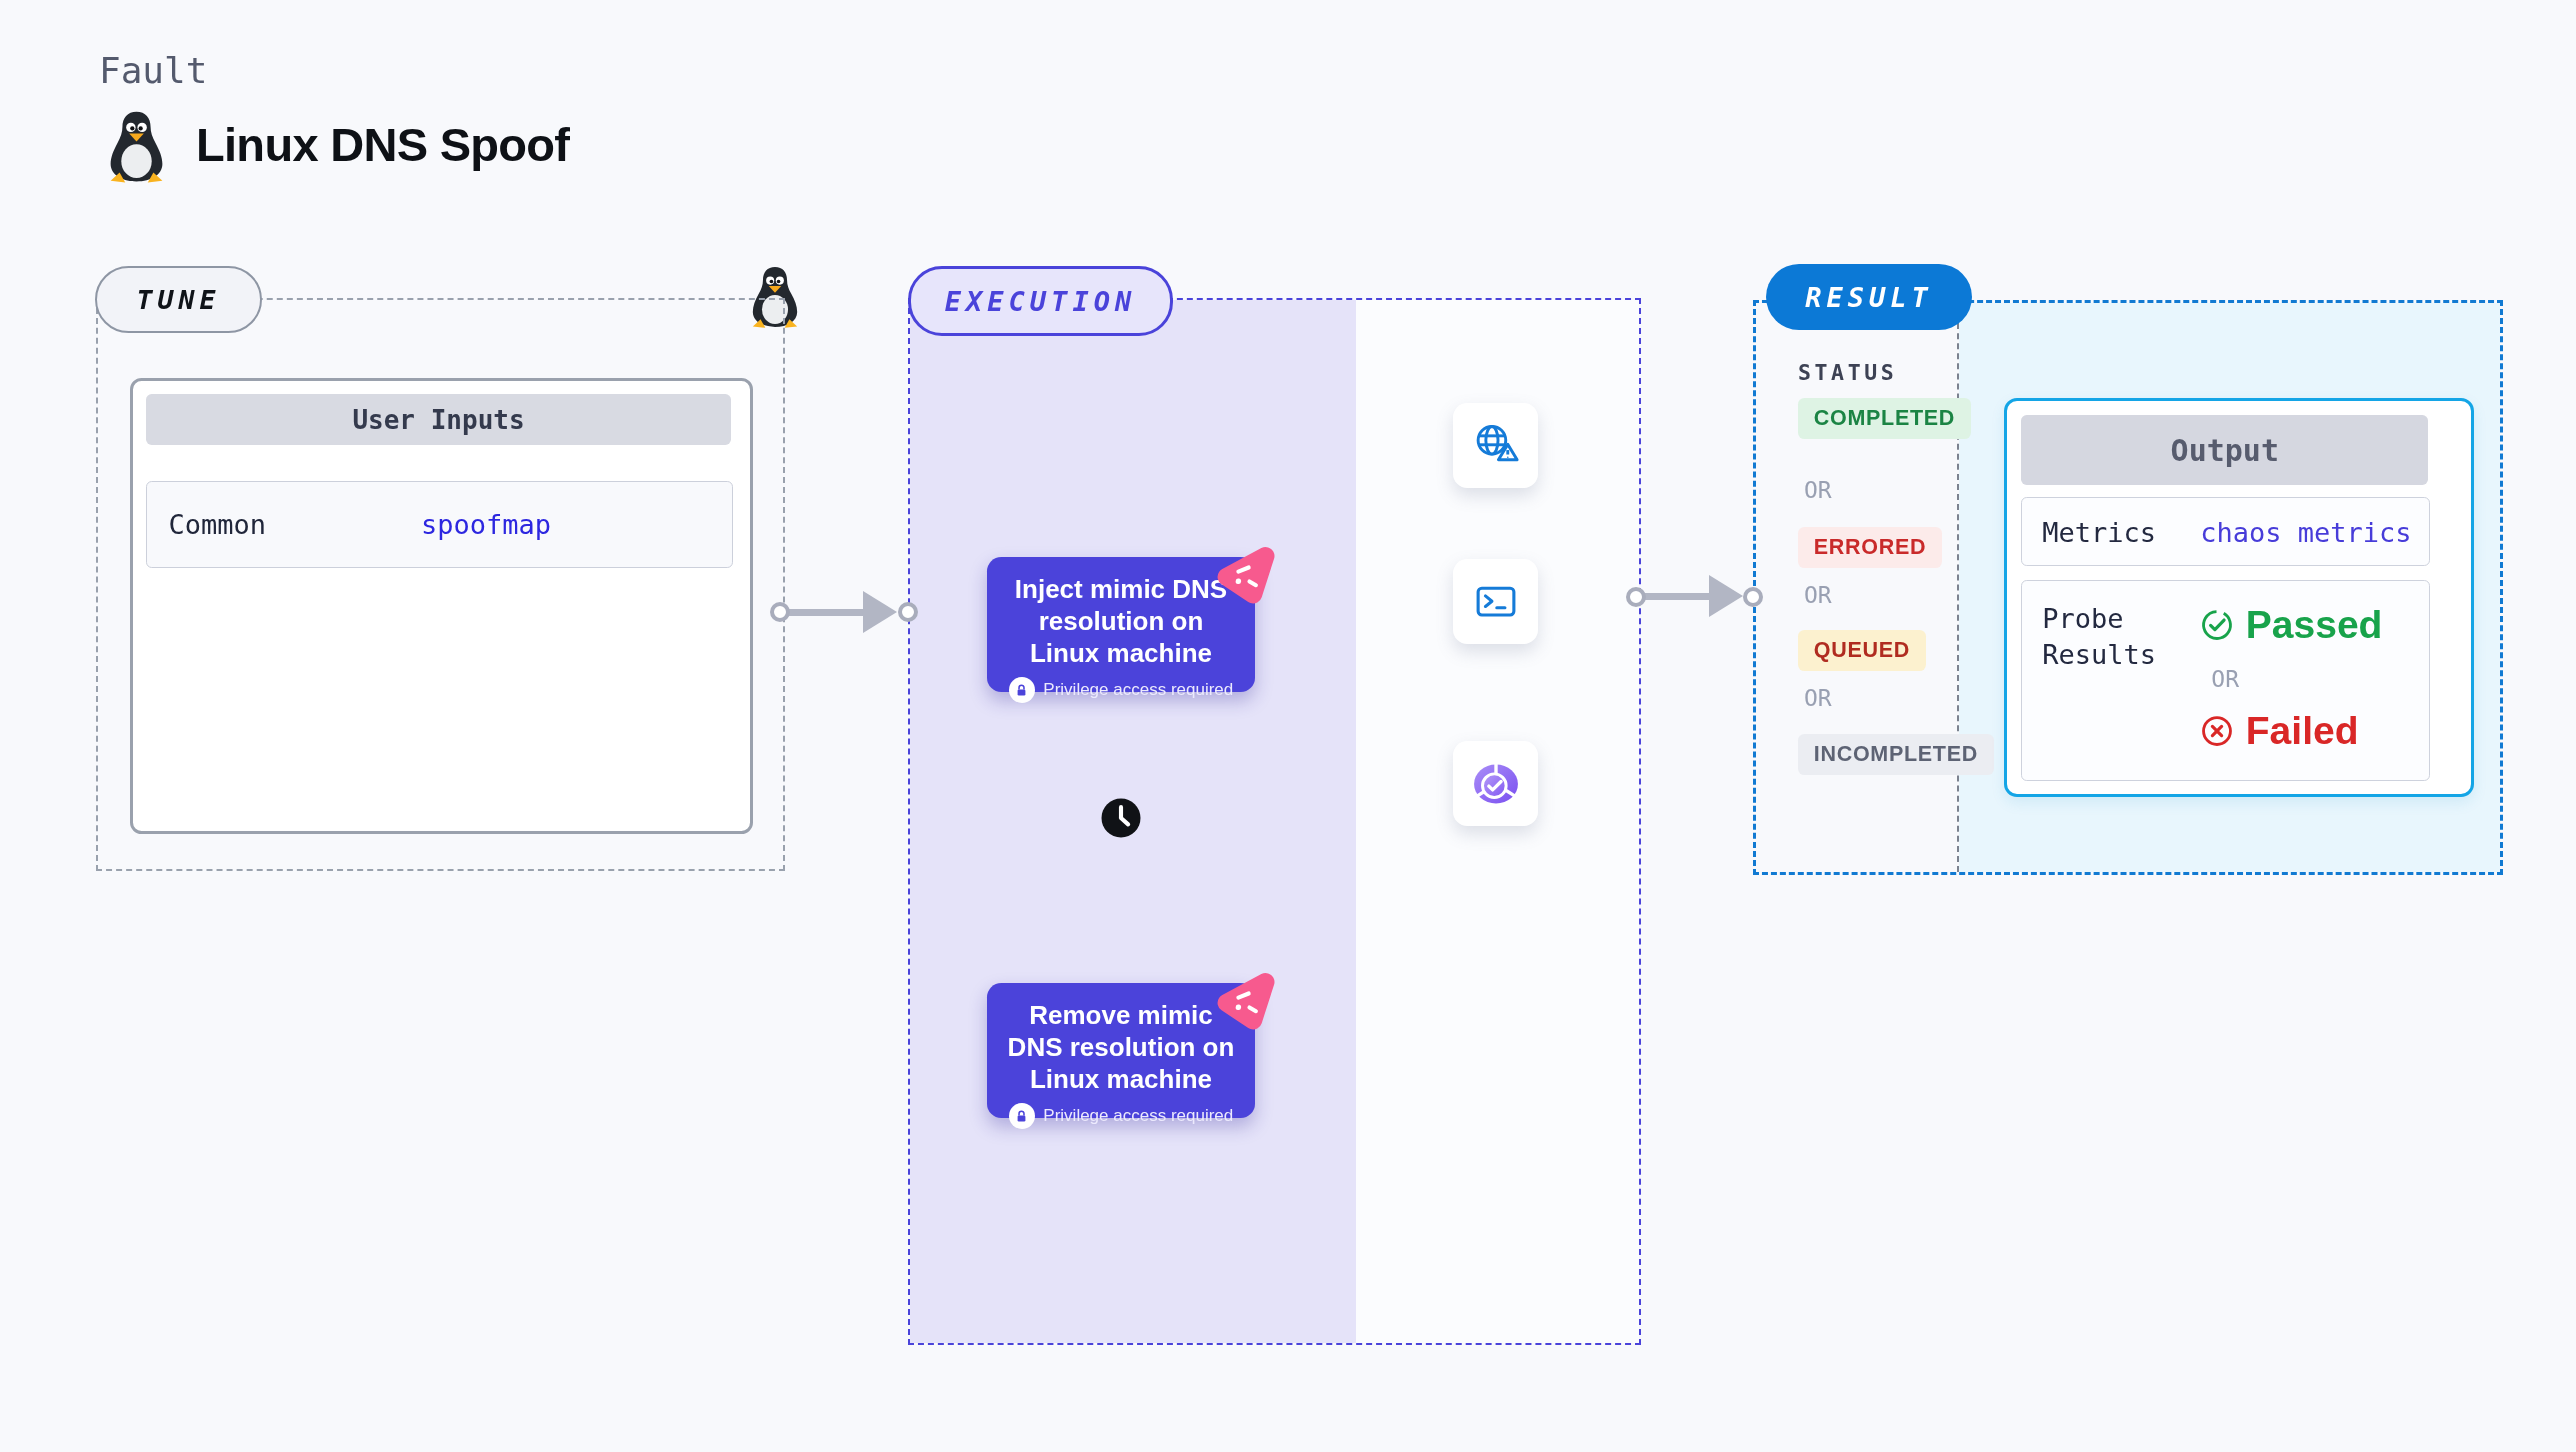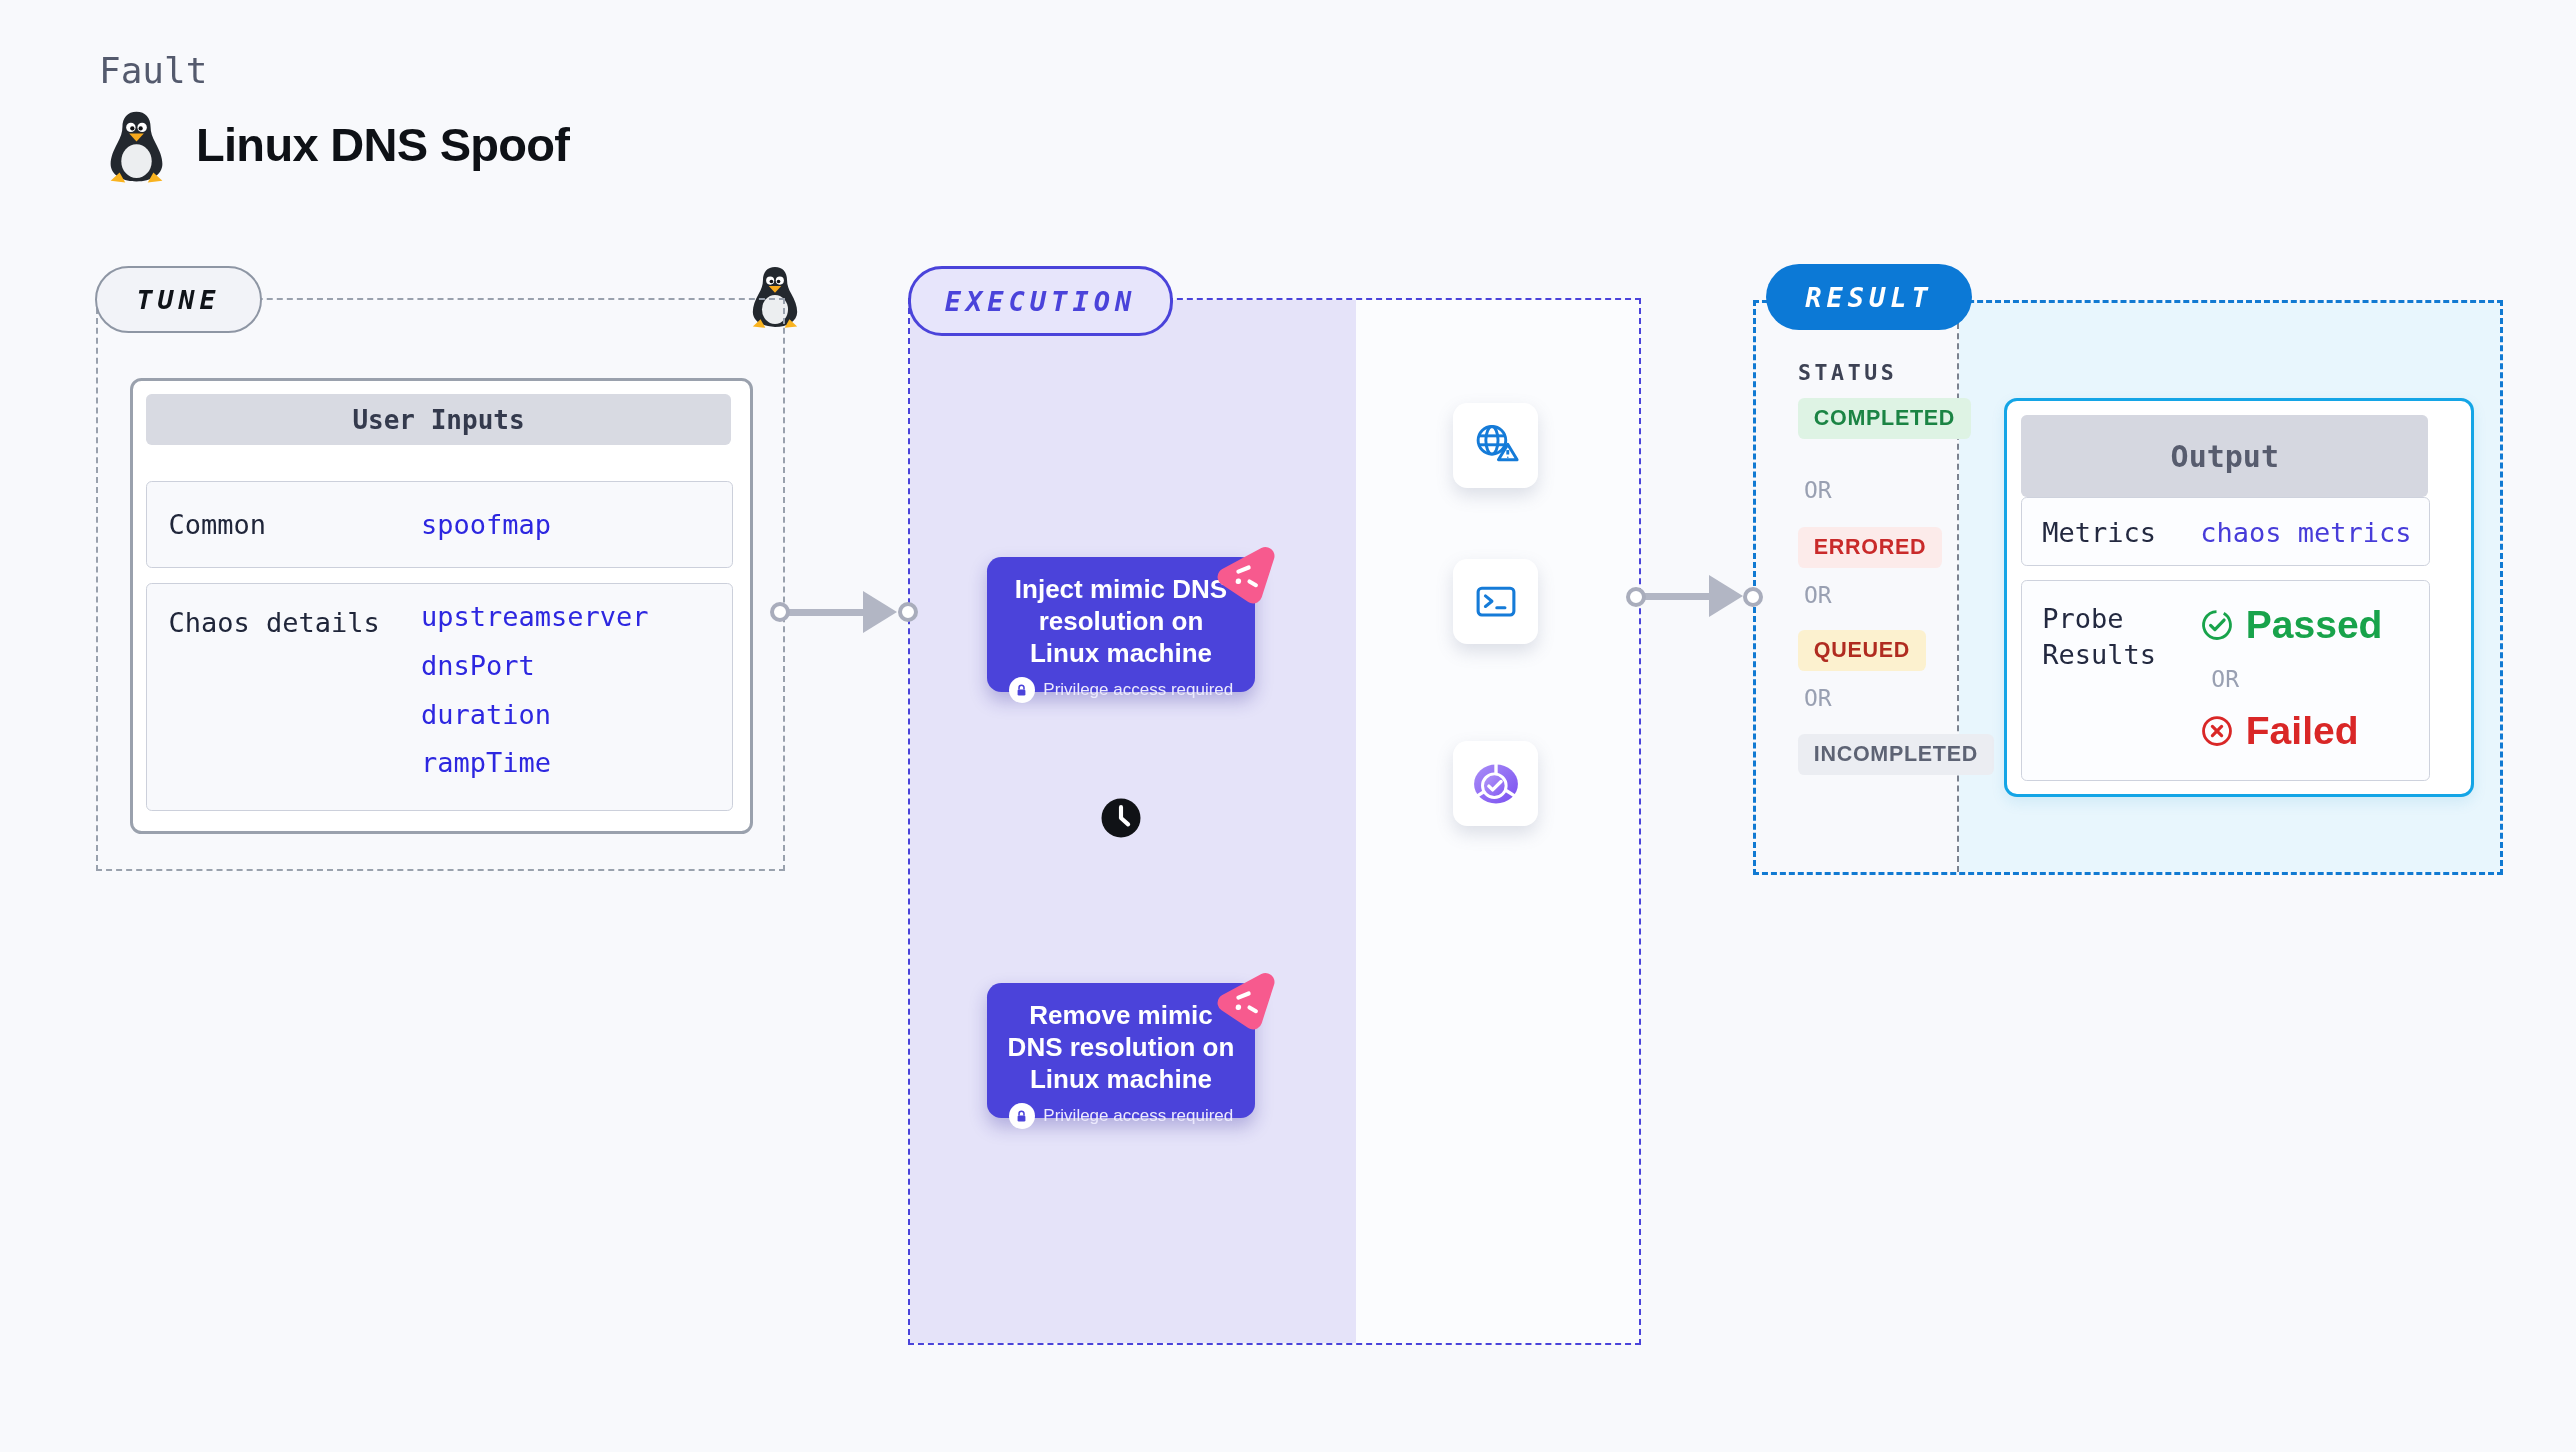--- a/index.html
+++ b/index.html
@@ -79,21 +79,21 @@
   .badge-green{background:#def3e4;color:#1b8444;}
   .badge-red{background:#fcebea;color:#c92a2a;}
   .badge-yellow{background:#fcf1cf;color:#b02c20;}
   .badge-gray{background:#ebedf2;color:#5d6374;}
   .or-text{font-size:23px;color:#99a0b2;z-index:2;font-weight:500;}
 
   
   .output-card{left:2004px;top:398px;width:464px;height:393px;background:#ffffff;
                border:3.6px solid #14a5e6;border-radius:13px;z-index:3;
                box-shadow:0 5.7px 14.3px rgba(0,140,200,.10);}
-  .output-header{left:14.3px;top:14.3px;width:407px;height:82px;background:#d5d7e0;border-radius:5.7px;
+  .output-header{left:14.3px;top:14.3px;width:407px;height:70px;background:#d5d7e0;border-radius:5.7px;
                  display:flex;align-items:center;justify-content:center;
                  font-size:30px;font-weight:700;color:#575c6e;}
   .output-row{left:14.3px;width:407px;background:#fcfdff;border:1.4px solid #ced2dd;border-radius:5.7px;}
   .out-label{font-size:27px;color:#232940;}
   .out-link{font-size:27px;color:#473cd9;cursor:pointer;}
   .verdict{display:flex;align-items:center;gap:11.5px;font-size:39px;font-weight:700;}
   .verdict-pass{color:#18a34b;}
   .verdict-fail{color:#d92727;}
 </style>
 </head>
@@ -127,27 +127,20 @@
     <path d="M21.5 21.5h13l-6.5 7z" fill="#f6a91d"></path>
     <path d="M13 56l-8 7.5 13 1.5z" fill="#f9b31f"></path>
     <path d="M43 56l8 7.5-13 1.5z" fill="#f9b31f"></path>
   </svg>
 
   <div class="abs ui-card">
     <div class="abs mono ui-header">User Inputs</div>
     <div class="abs ui-row ui-row1">
       <span class="abs mono ui-label" style="left:21.5px;top:27px;">Common</span>
       <span class="abs mono ui-link" style="left:274px;top:27px;">spoofmap</span>
-    </div>
-    <div class="abs ui-row ui-row2">
-      <span class="abs mono ui-label" style="left:21.5px;top:23px;">Chaos details</span>
-      <span class="abs mono ui-link" style="left:274px;top:17px;">upstreamserver</span>
-      <span class="abs mono ui-link" style="left:274px;top:66px;">dnsPort</span>
-      <span class="abs mono ui-link" style="left:274px;top:115px;">duration</span>
-      <span class="abs mono ui-link" style="left:274px;top:163px;">rampTime</span>
     </div>
   </div>
 
   <div class="abs conn-line" style="left:787px;top:609px;width:80px;"></div>
   <div class="abs conn-head" style="left:863px;top:591px;"></div>
   <div class="abs conn-dot" style="left:770px;top:602px;"></div>
   <div class="abs conn-dot" style="left:898px;top:602px;"></div>
 
   <div class="abs frame-exec">
     <div class="abs exec-lavender"></div>

